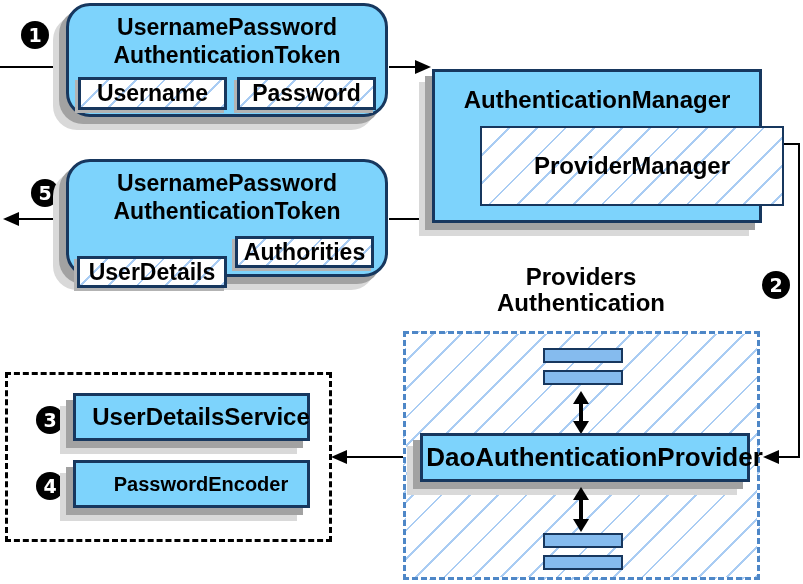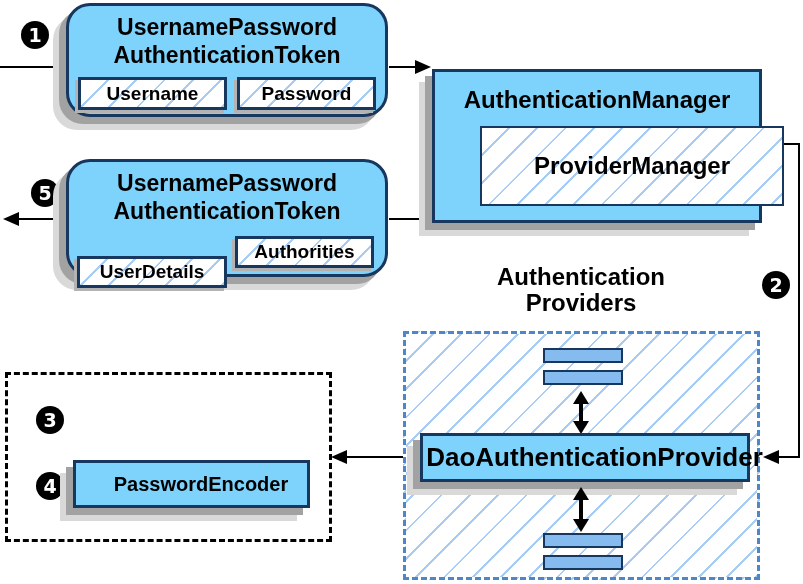--- a/index.html
+++ b/index.html
@@ -29,21 +29,21 @@
 
   
   .hatch {
     background-color: #ffffff;
     background-image: repeating-linear-gradient(135deg,
       transparent 0px, transparent 18px, #A9CCF3 18px, #A9CCF3 20px);
   }
   .fieldbox {
     border: 3px solid #17375E;
     font-weight: bold;
-    font-size: 19px;
+    font-size: 23px;
   }
   .innerbox { border: 2px solid #17375E; font-weight: bold; font-size: 24px; }
 
   .token-title { position: absolute; left: 0; right: 0; text-align: center;
     font-weight: bold; font-size: 23px; line-height: 28px; }
 
   
   .dashed-blue { border: 3px dashed #4E87C7; }
   .dashed-black { border: 3px dashed #000000; }
 
@@ -119,22 +119,22 @@
   <div class="abs bluebox rounded shadow2" style="left:66px; top:159px; width:322px; height:118px;">
     <div class="token-title" style="top:7px;">
       <div>UsernamePassword</div>
       <div>AuthenticationToken</div>
     </div>
   </div>
   <div class="abs fieldbox hatch shadow1 center" style="left:77px; top:236px; width:150px; height:32px;margin-top:20px;">UserDetails</div>
   <div class="abs fieldbox hatch shadow1 center" style="left:235px; top:236px; width:139px; height:32px;">Authorities</div>
 
   <div class="group-title" style="left:460px; top:264px; width:242px;">
+    <div>Providers</div>
     <div>Authentication</div>
-    <div>Providers</div>
   </div>
 
   <div class="abs dashed-blue hatch" style="left:403px; top:331px; width:357px; height:249px;"></div>
 
   <div class="bar" style="left:543px; top:348px;"></div>
   <div class="bar" style="left:543px; top:370px;"></div>
 
   <div class="dblarrow" style="left:573px; top:391px;">
     <div class="tip-up"></div>
       <div class="shaft" style="height:17px;"></div>
@@ -147,15 +147,16 @@
     <div class="tip-up"></div>
       <div class="shaft" style="height:19px;"></div>
       <div class="tip-down"></div>
   </div>
 
   <div class="bar" style="left:543px; top:533px;"></div>
   <div class="bar" style="left:543px; top:555px;"></div>
 
   <div class="abs dashed-black" style="left:5px; top:372px; width:327px; height:170px;"></div>
 
+  <div class="abs bluebox shadow2 center" style="left:73px; top:393px; width:237px; height:48px; font-size:24px;">UserDetailsService</div>
   <div class="abs bluebox shadow2 center" style="left:73px; top:460px; width:237px; height:48px; font-size:20px;">PasswordEncoder</div>
 
 </div>
 
 </body></html>

